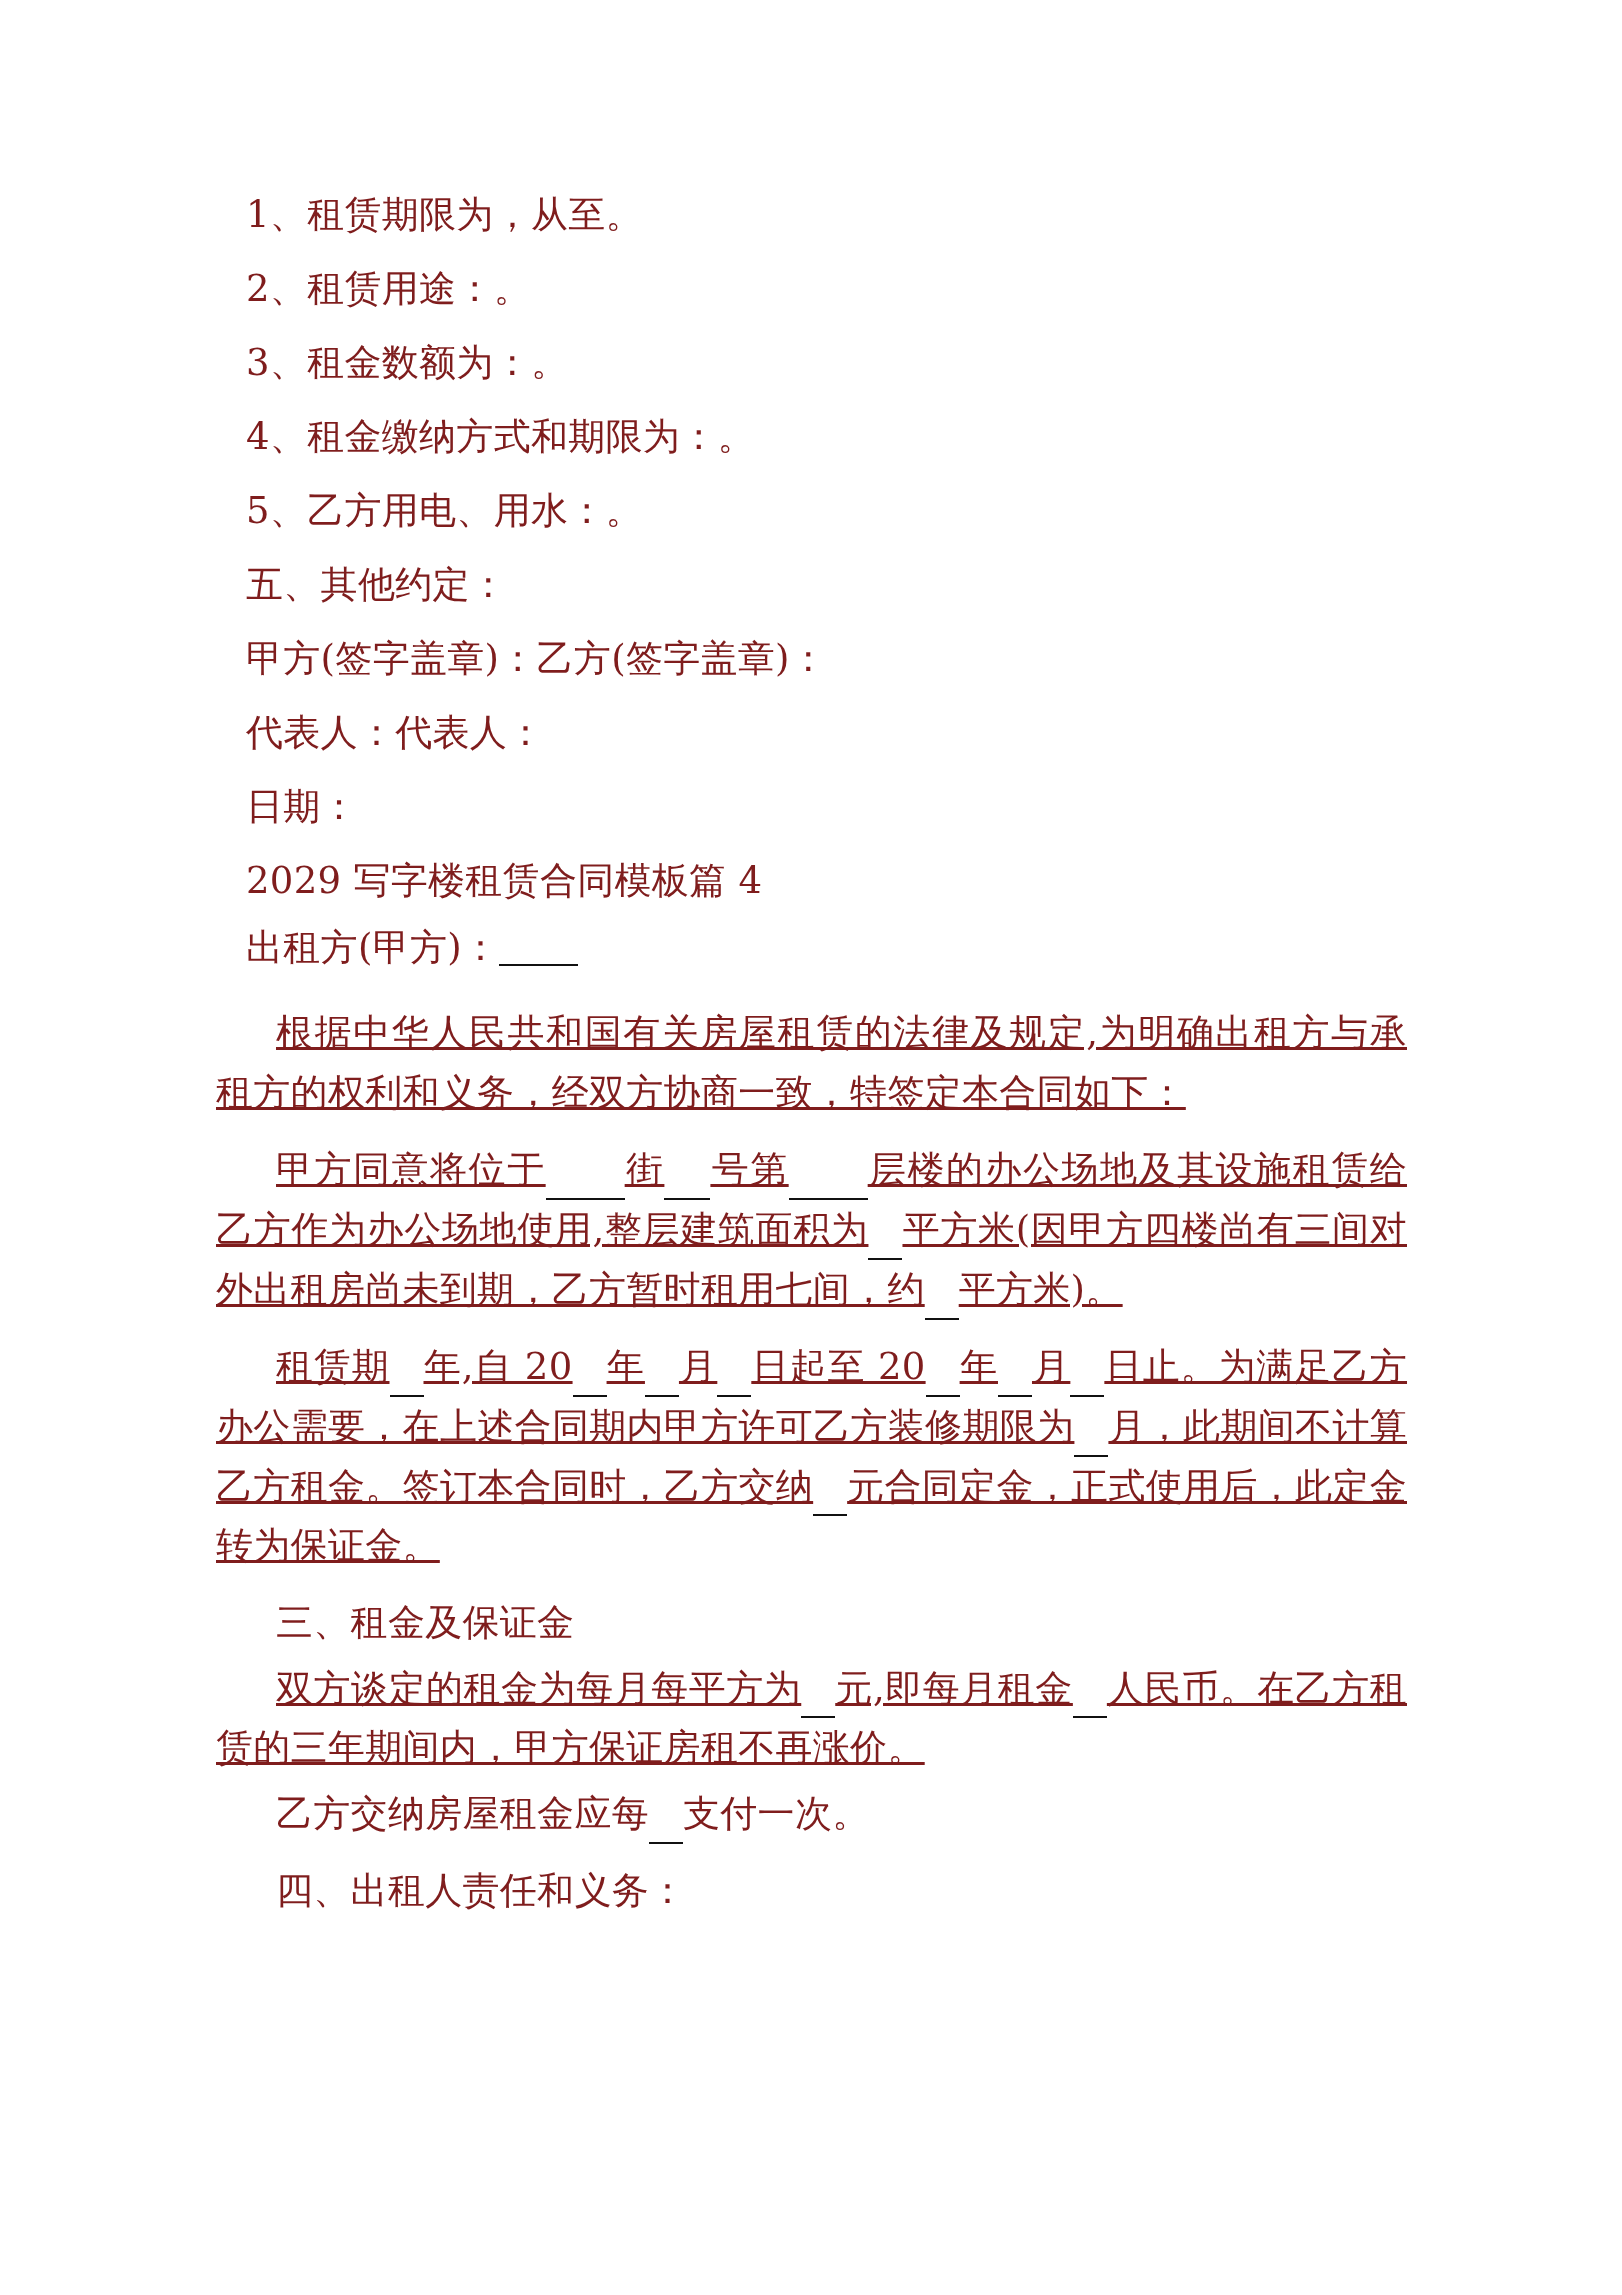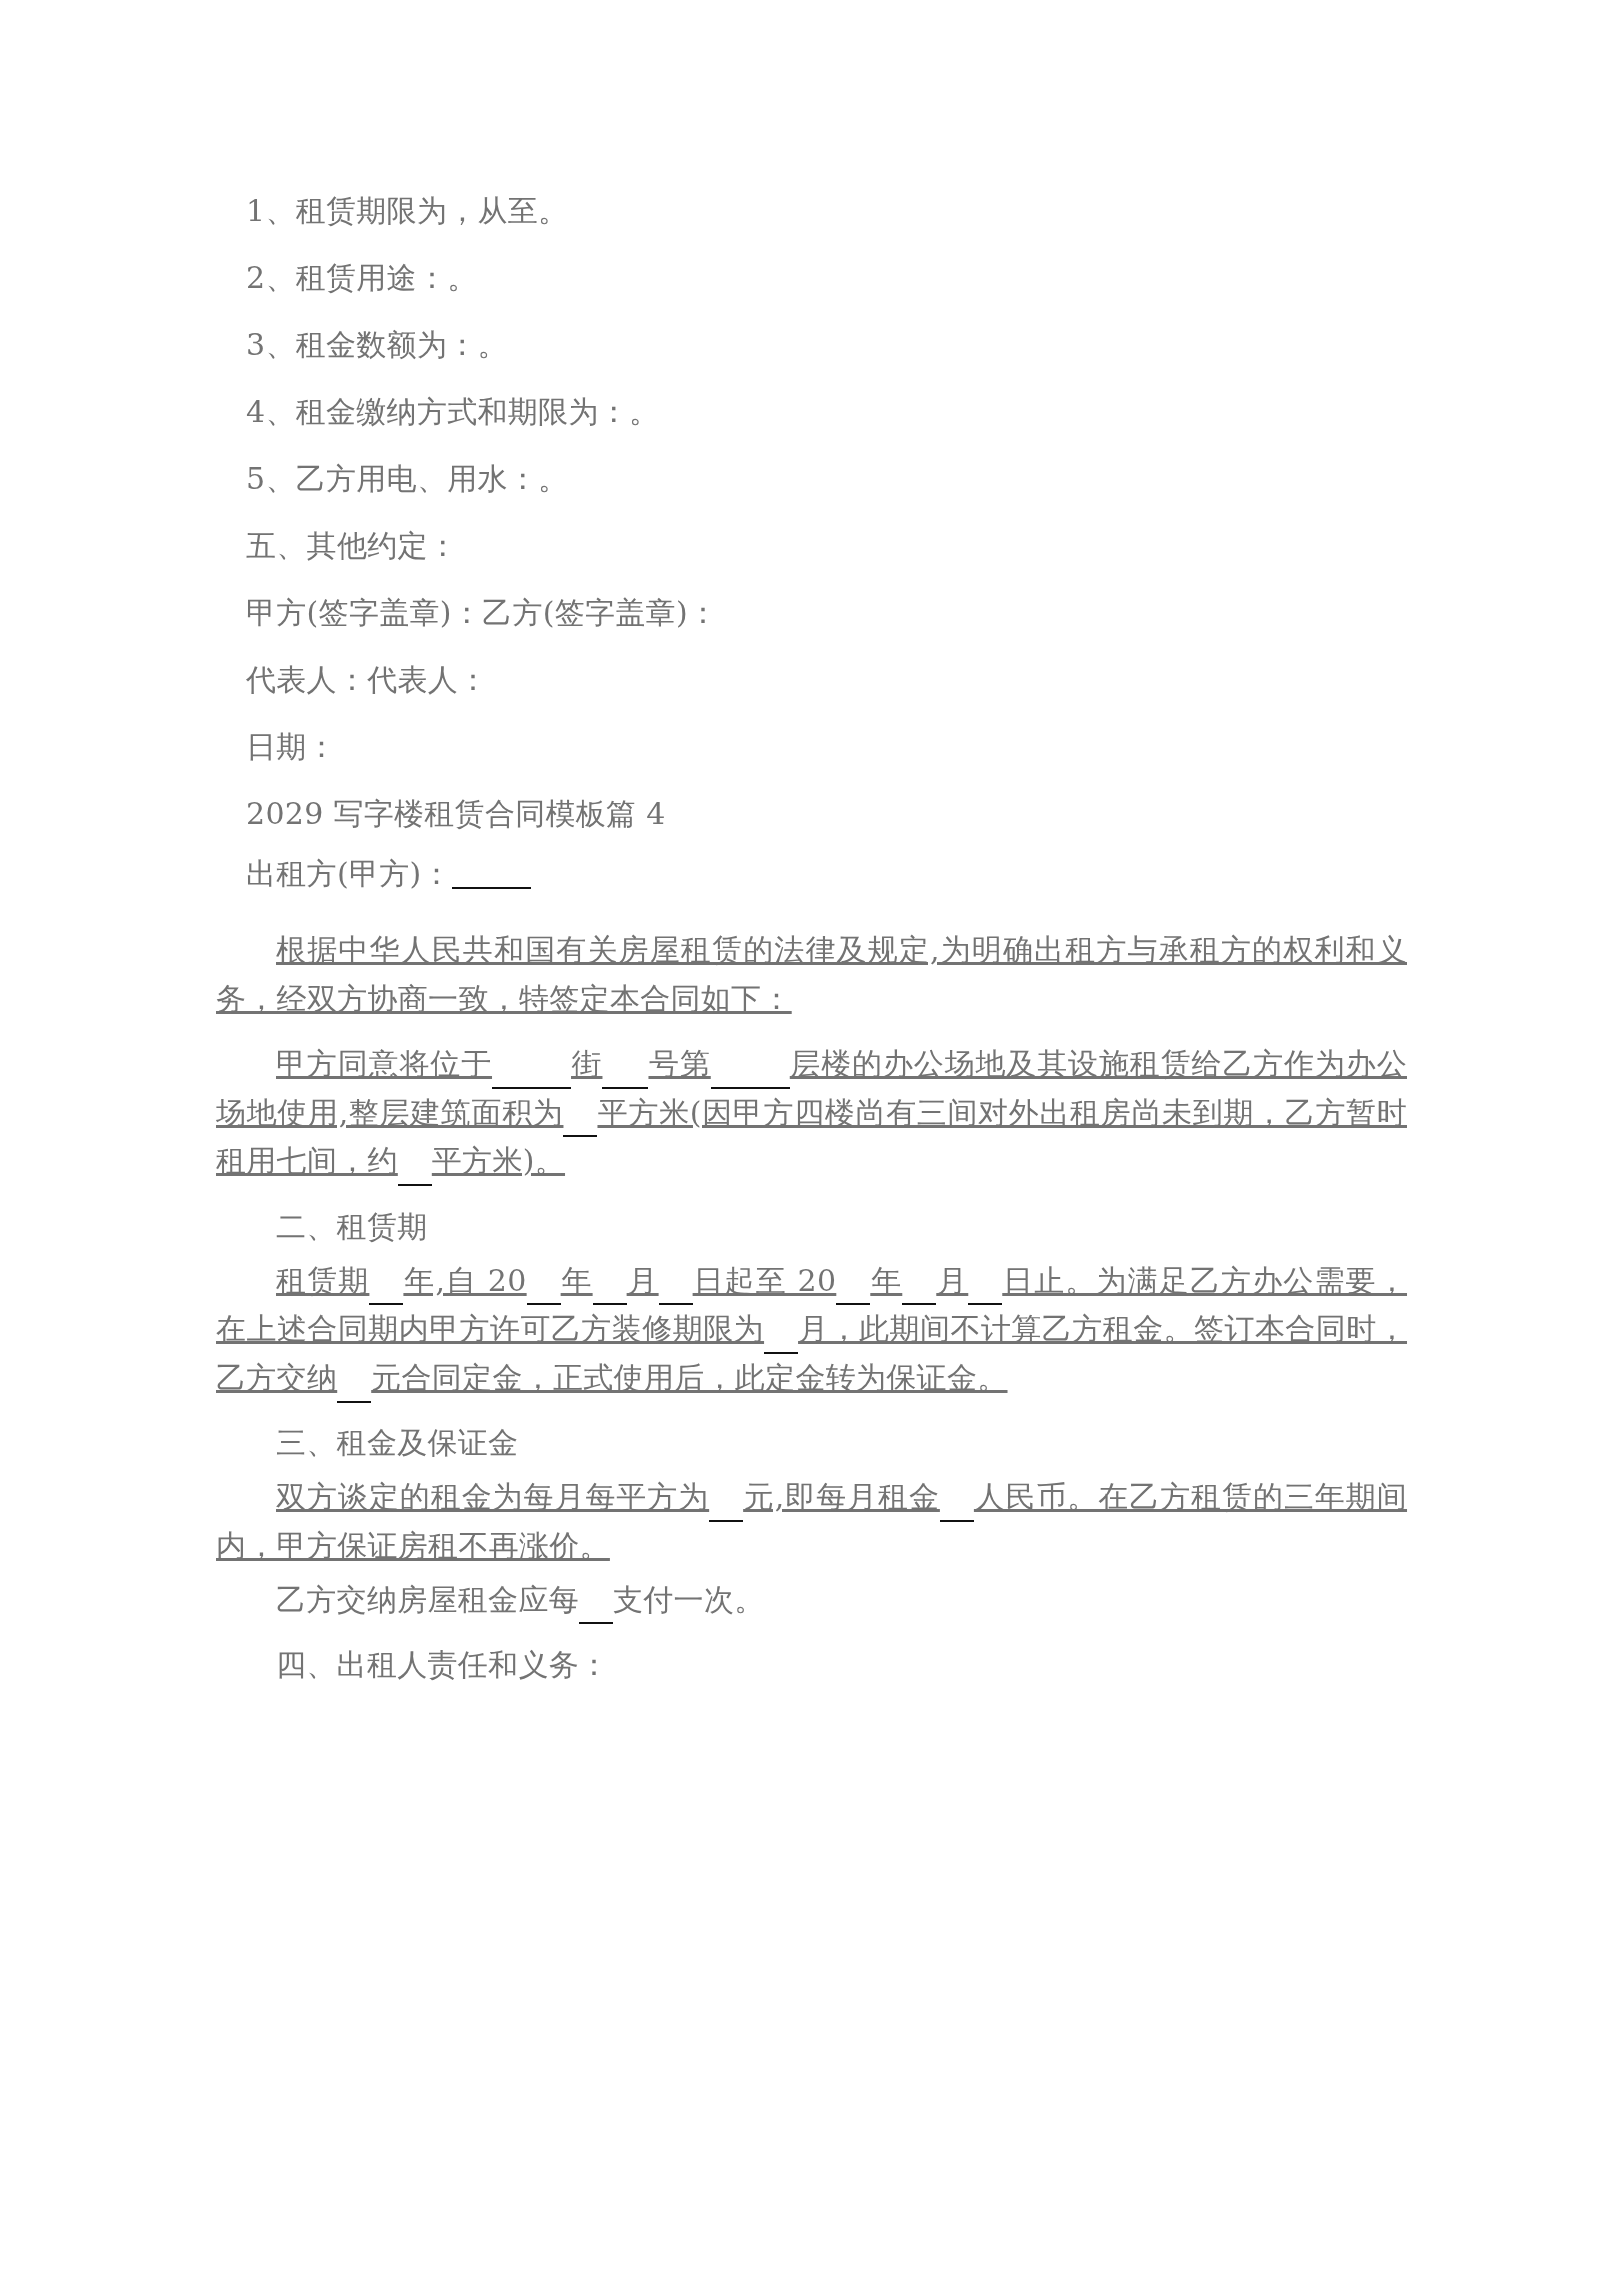--- a/index.html
+++ b/index.html
@@ -14,23 +14,23 @@
     width: 1623px;
     height: 2295px;
     background: #ffffff;
     margin: 0 auto;
     position: relative;
     box-sizing: border-box;
     padding: 196px 216px 196px 216px;
     overflow: hidden;
   }
   .doc-body {
-    font-size: 30px;
+    font-size: 37px;
     line-height: 1.0;
-    color: #737373;
+    color: #7f1d1d;
     letter-spacing: 0.3px;
   }
   .para {
     text-indent: 60px;
     text-align: justify;
     line-height: 1.62;
     margin: 0 0 5.2px 0;
     text-decoration: underline;
   }
   .para-nojust {
@@ -107,21 +107,20 @@
     <p class="para">根据中华人民共和国有关房屋租赁的法律及规定,为明确出租方与承租方的权利和义务，经双方协商一致，特签定本合同如下：</p>
 
     <div class="section-gap"></div>
 
     <p class="para">
       <span>甲方同意将位于</span><span class="fill"></span><span>街</span><span class="fill-sm"></span><span>号第</span><span class="fill"></span><span>层楼的办公场地及其设施租赁给乙方作为办公场地使用,整层建筑面积为</span><span class="fill-xs"></span><span>平方米(因甲方四楼尚有三间对外出租房尚未到期，乙方暂时租用七间，约</span><span class="fill-xs"></span><span>平方米)。</span>
     </p>
 
     <div class="section-gap"></div>
 
-    <p class="heading">二、租赁期</p>
     <p class="para">
       <span>租赁期</span><span class="fill-xs"></span><span>年,自 20</span><span class="fill-xs"></span><span>年</span><span class="fill-xs"></span><span>月</span><span class="fill-xs"></span><span>日起至 20</span><span class="fill-xs"></span><span>年</span><span class="fill-xs"></span><span>月</span><span class="fill-xs"></span><span>日止。为满足乙方办公需要，在上述合同期内甲方许可乙方装修期限为</span><span class="fill-xs"></span><span>月，此期间不计算乙方租金。签订本合同时，乙方交纳</span><span class="fill-xs"></span><span>元合同定金，正式使用后，此定金转为保证金。</span>
     </p>
 
     <div class="section-gap"></div>
 
     <p class="heading">三、租金及保证金</p>
     <p class="para">
       <span>双方谈定的租金为每月每平方为</span><span class="fill-xs"></span><span>元,即每月租金</span><span class="fill-xs"></span><span>人民币。在乙方租赁的三年期间内，甲方保证房租不再涨价。</span>
     </p>

